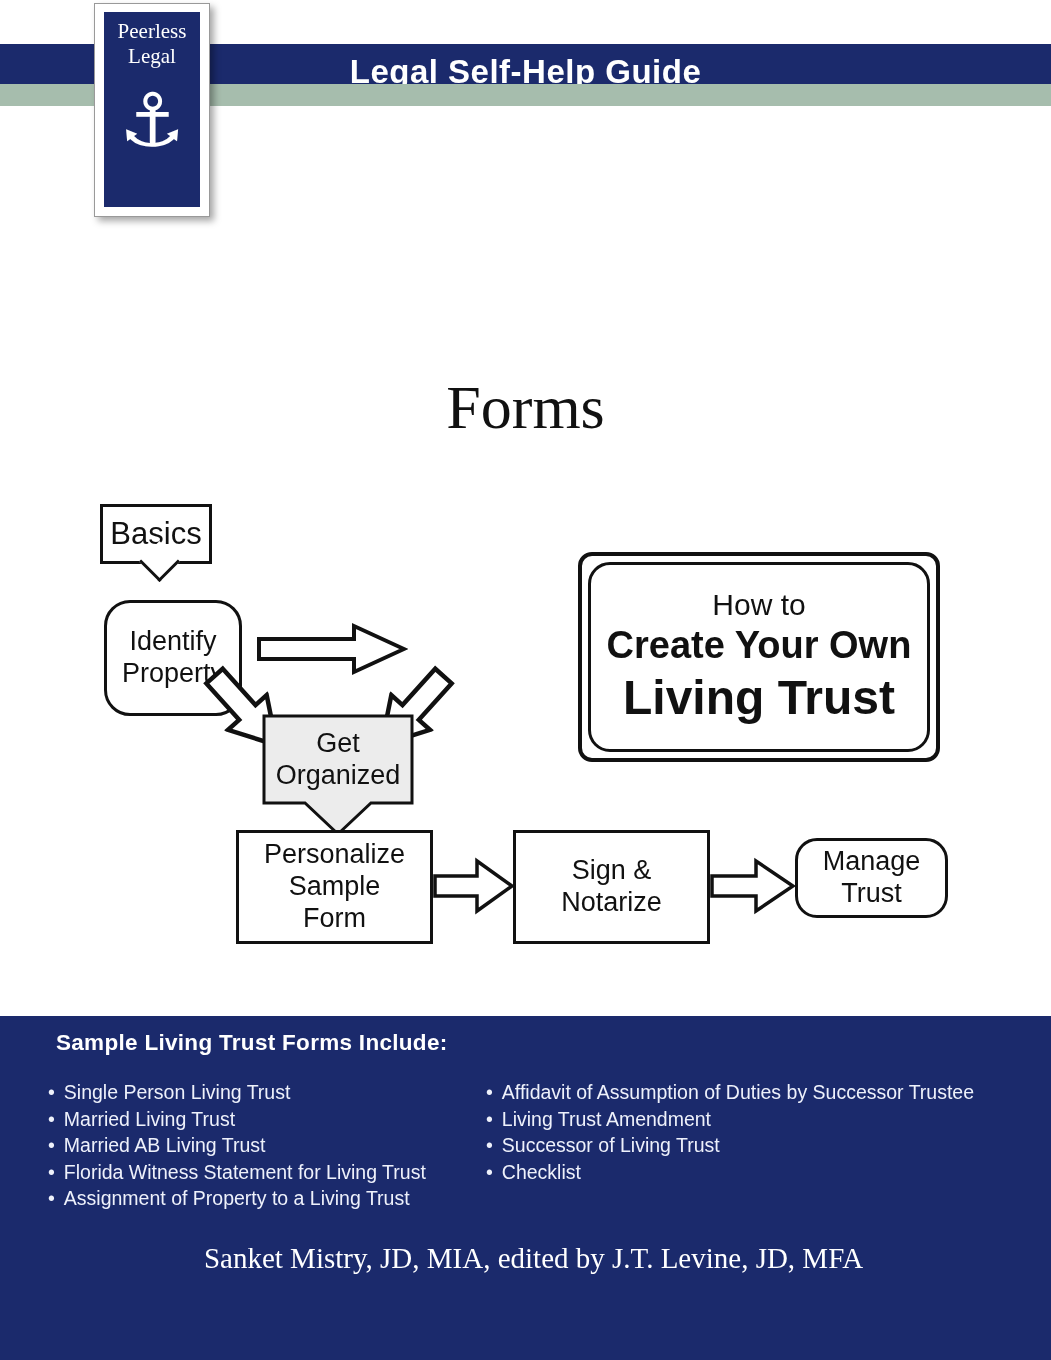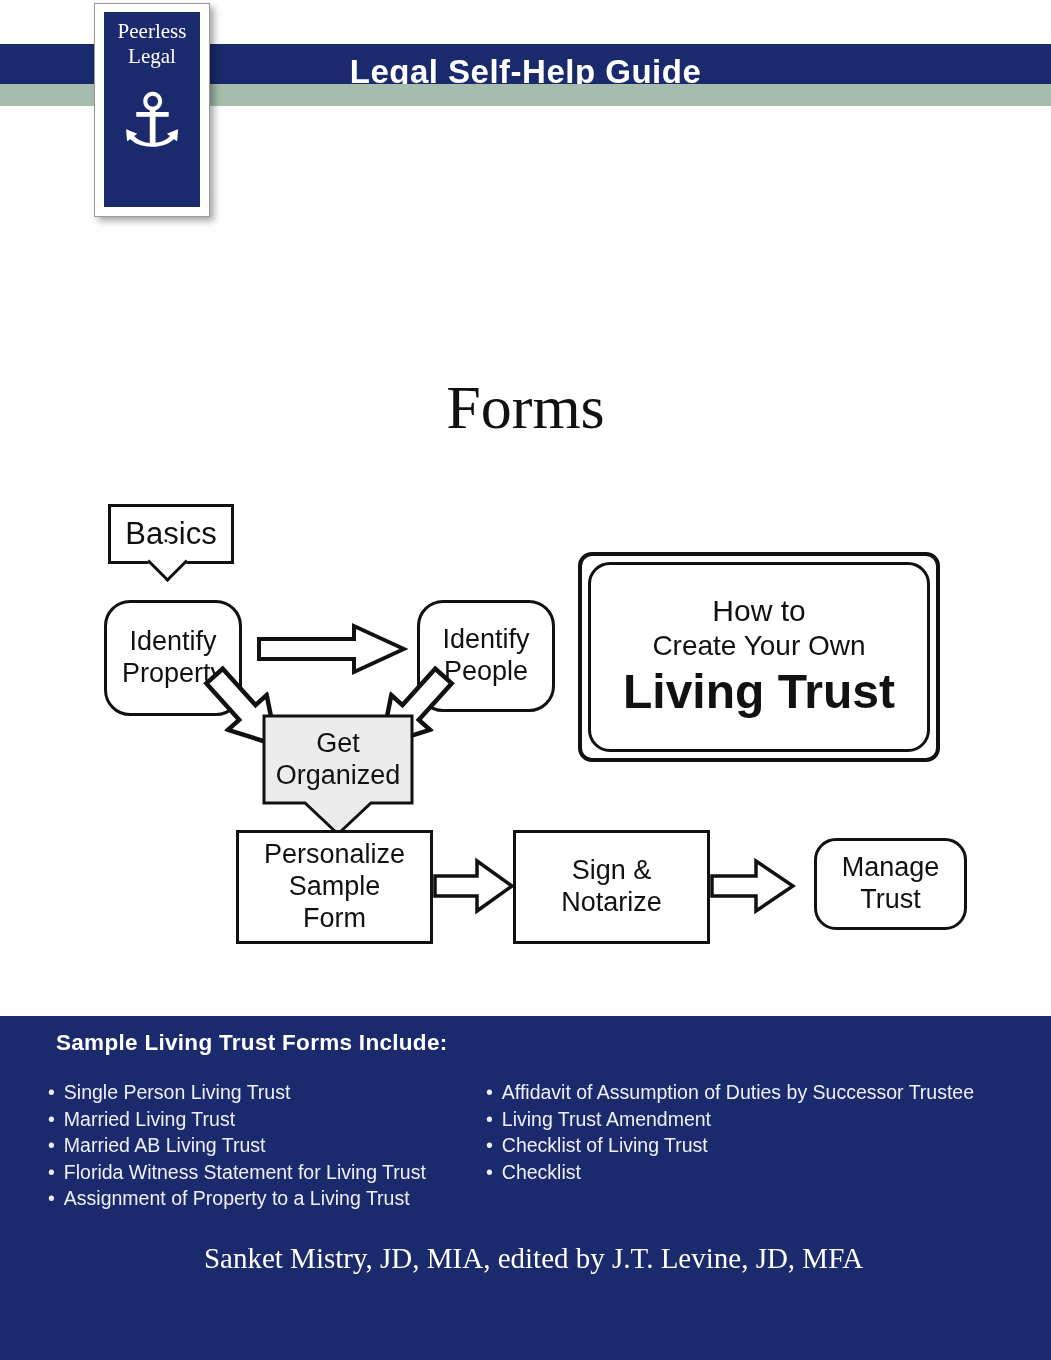--- a/index.html
+++ b/index.html
@@ -35,51 +35,51 @@
     font-family:"DejaVu Sans",sans-serif;font-weight:bold;font-size:94px;letter-spacing:1px;color:#000;}
   .title-sub{position:absolute;top:372px;left:0;width:100%;text-align:center;
     font-family:"Liberation Serif",serif;font-size:62px;color:#111;}
 
   
   .fc-box{position:absolute;border:3px solid var(--ink);background:#fff;
     display:flex;align-items:center;justify-content:center;text-align:center;
     font-size:27px;line-height:1.18;color:var(--ink);box-sizing:border-box;}
   .rounded{border-radius:26px;}
 
-  .basics{left:108px;top:504px;width:126px;height:60px;font-size:31px;}
+  .basics{left:100px;top:504px;width:112px;height:60px;font-size:31px;}
   .basics-pointer{position:absolute;left:42px;bottom:-15px;width:26px;height:26px;background:#fff;
     border-right:3px solid var(--ink);border-bottom:3px solid var(--ink);transform:rotate(45deg);}
 
   .identify-property{left:104px;top:600px;width:138px;height:116px;padding:0 8px;}
   .identify-people{left:417px;top:600px;width:138px;height:112px;padding:0 8px;}
 
   .personalize{left:236px;top:830px;width:197px;height:114px;padding:0 18px;}
   .sign{left:513px;top:830px;width:197px;height:114px;padding:10px 26px;}
-  .manage{left:814px;top:838px;width:153px;height:92px;padding:0 18px;border-radius:22px;}
+  .manage{left:795px;top:838px;width:153px;height:80px;padding:0 18px;border-radius:22px;}
 
   .arrow{position:absolute;}
   .arrow svg{display:block;width:100%;height:100%;}
   .arrow-h1{left:256px;top:622px;width:152px;height:54px;}
   .arrow-dr{left:196px;top:682px;width:100px;height:58px;transform:rotate(48deg);}
   .arrow-dl{left:362px;top:682px;width:100px;height:58px;transform:rotate(132deg);}
   .arrow-h2{left:433px;top:854px;width:82px;height:64px;}
   .arrow-h3{left:710px;top:854px;width:86px;height:64px;}
 
   .get-organized{position:absolute;left:262px;top:714px;width:152px;height:124px;}
   .get-organized svg{display:block;width:100%;height:100%;}
   .get-organized .label{position:absolute;left:0;right:0;top:14px;text-align:center;
     font-size:27px;line-height:1.18;color:var(--ink);}
 
   .howto-outer{position:absolute;left:578px;top:552px;width:362px;height:210px;
     border:4px solid var(--ink);border-radius:14px;background:#fff;box-sizing:border-box;}
   .howto-inner{position:absolute;left:6px;top:6px;right:6px;bottom:6px;border:3px solid var(--ink);
     border-radius:22px;display:flex;flex-direction:column;align-items:center;justify-content:center;
     text-align:center;color:var(--ink);}
   .howto-l1{font-size:30px;line-height:1.15;}
-  .howto-l2{font-size:28px;line-height:1.2;}
+  .howto-l2{font-size:38px;line-height:1.2;font-weight:bold;}
   .howto-l3{font-size:48px;font-weight:bold;line-height:1.15;margin-top:2px;}
 
   
   .bottom{position:absolute;left:0;top:1016px;width:100%;height:344px;background:var(--navy);color:#fff;}
   .bottom-heading{position:absolute;left:56px;top:14px;font-size:22.5px;font-weight:bold;letter-spacing:.3px;text-align:right;}
   .cols{position:absolute;left:48px;top:50px;right:20px;display:flex;margin-top:13px;}
   .col-left{width:430px;}
   .col-right{width:512px;margin-left:8px;}
   .bottom ul{margin:0;padding:0;list-style:none;}
   .bottom li{font-size:19.5px;line-height:26.5px;color:#eef1fb;}
@@ -117,23 +117,20 @@
   <div class="fc-box rounded identify-property">
     <span>Identify Property</span>
   </div>
 
   <div class="arrow arrow-h1">
     <svg viewBox="0 0 152 54" preserveAspectRatio="none">
       <polygon points="3,17 98,17 98,4 148,27 98,50 98,37 3,37" fill="#ffffff" stroke="#111111" stroke-width="4"></polygon>
     </svg>
   </div>
 
-  <div class="fc-box rounded identify-people">
-    <span>Identify People</span>
-  </div>
 
   <div class="arrow arrow-dr">
     <svg viewBox="0 0 100 58" preserveAspectRatio="none">
       <polygon points="3,18 52,18 52,3 96,29 52,55 52,40 3,40" fill="#ffffff" stroke="#111111" stroke-width="4.5"></polygon>
     </svg>
   </div>
   <div class="arrow arrow-dl">
     <svg viewBox="0 0 100 58" preserveAspectRatio="none">
       <polygon points="3,18 52,18 52,3 96,29 52,55 52,40 3,40" fill="#ffffff" stroke="#111111" stroke-width="4.5"></polygon>
     </svg>
@@ -187,21 +184,21 @@
             <li>Married Living Trust</li>
             <li>Married AB Living Trust</li>
             <li>Florida Witness Statement for Living Trust</li>
             <li>Assignment of Property to a Living Trust</li>
           </ul>
       </div>
       <div class="col-right">
         <ul>
             <li>Affidavit of Assumption of Duties by Successor Trustee</li>
             <li>Living Trust Amendment</li>
-            <li>Checklist of Living Trust</li>
+            <li>Successor of Living Trust</li>
             <li>Checklist</li>
           </ul>
       </div>
     </div>
     <div class="byline">Sanket Mistry, JD, MIA, edited by J.T. Levine, JD, MFA</div>
   </div>
 
 </div>
 
 </body></html>

